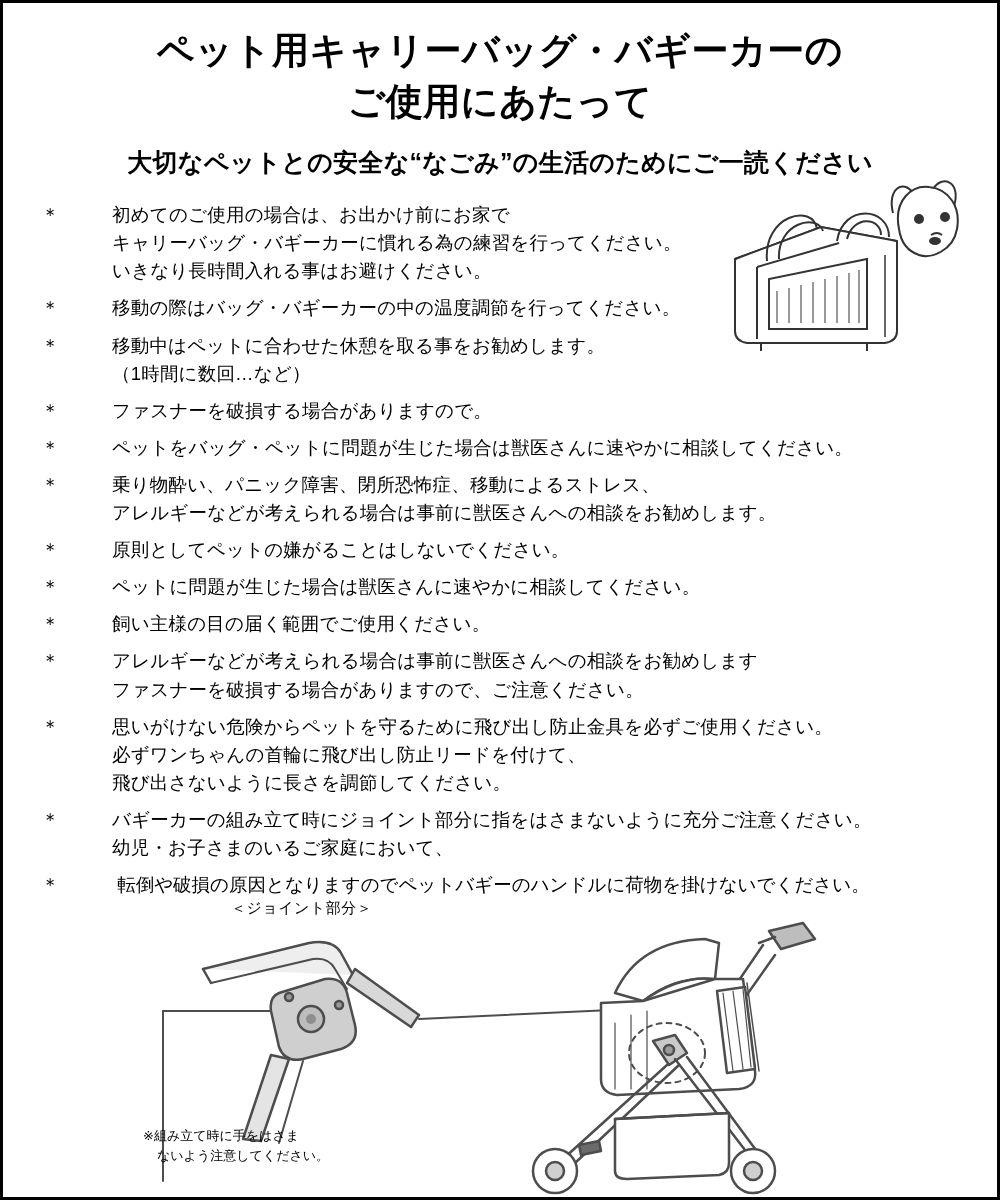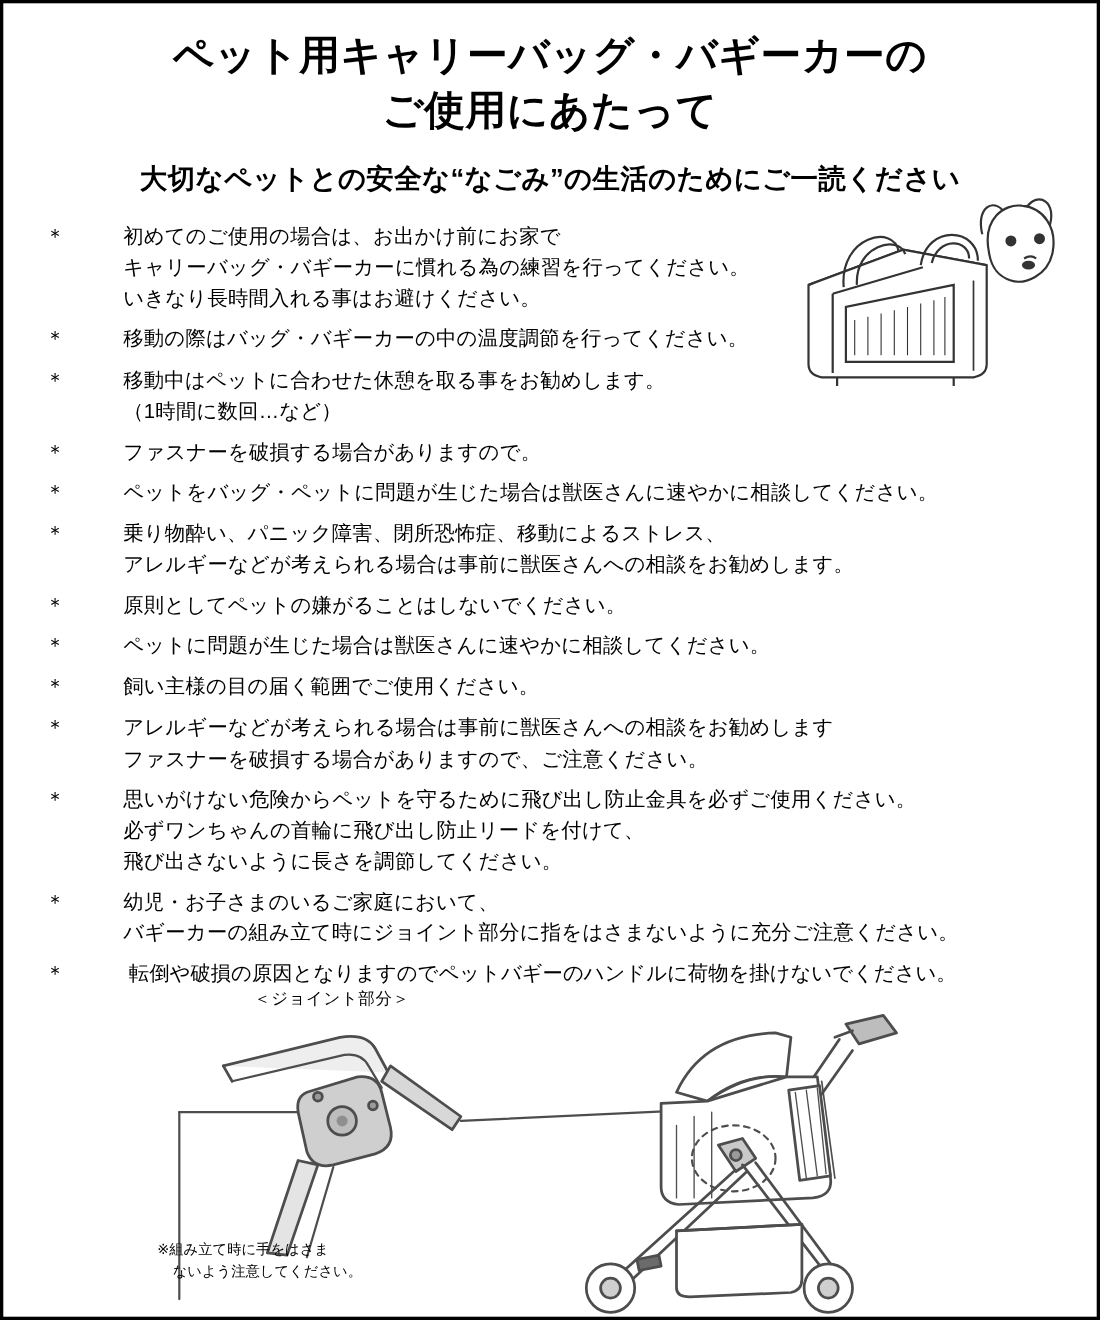--- a/index.html
+++ b/index.html
@@ -198,22 +198,22 @@
         <span class="ln">ファスナーを破損する場合がありますので、ご注意ください。</span>
       </li>
       <li class="note">
         <span class="ast">＊</span>
         <span class="ln">思いがけない危険からペットを守るために飛び出し防止金具を必ずご使用ください。</span>
         <span class="ln">必ずワンちゃんの首輪に飛び出し防止リードを付けて、</span>
         <span class="ln">飛び出さないように長さを調節してください。</span>
       </li>
       <li class="note">
         <span class="ast">＊</span>
+        <span class="ln">バギーカーの組み立て時にジョイント部分に指をはさまないように充分ご注意ください。</span>
         <span class="ln">幼児・お子さまのいるご家庭において、</span>
-        <span class="ln">バギーカーの組み立て時にジョイント部分に指をはさまないように充分ご注意ください。</span>
       </li>
       <li class="note wide">
         <span class="ast">＊</span>
         <span class="ln"> 転倒や破損の原因となりますのでペットバギーのハンドルに荷物を掛けないでください。</span>
       </li>
     </ul>
 
     <div class="figure">
       <div class="joint-label">＜ジョイント部分＞</div>
 

